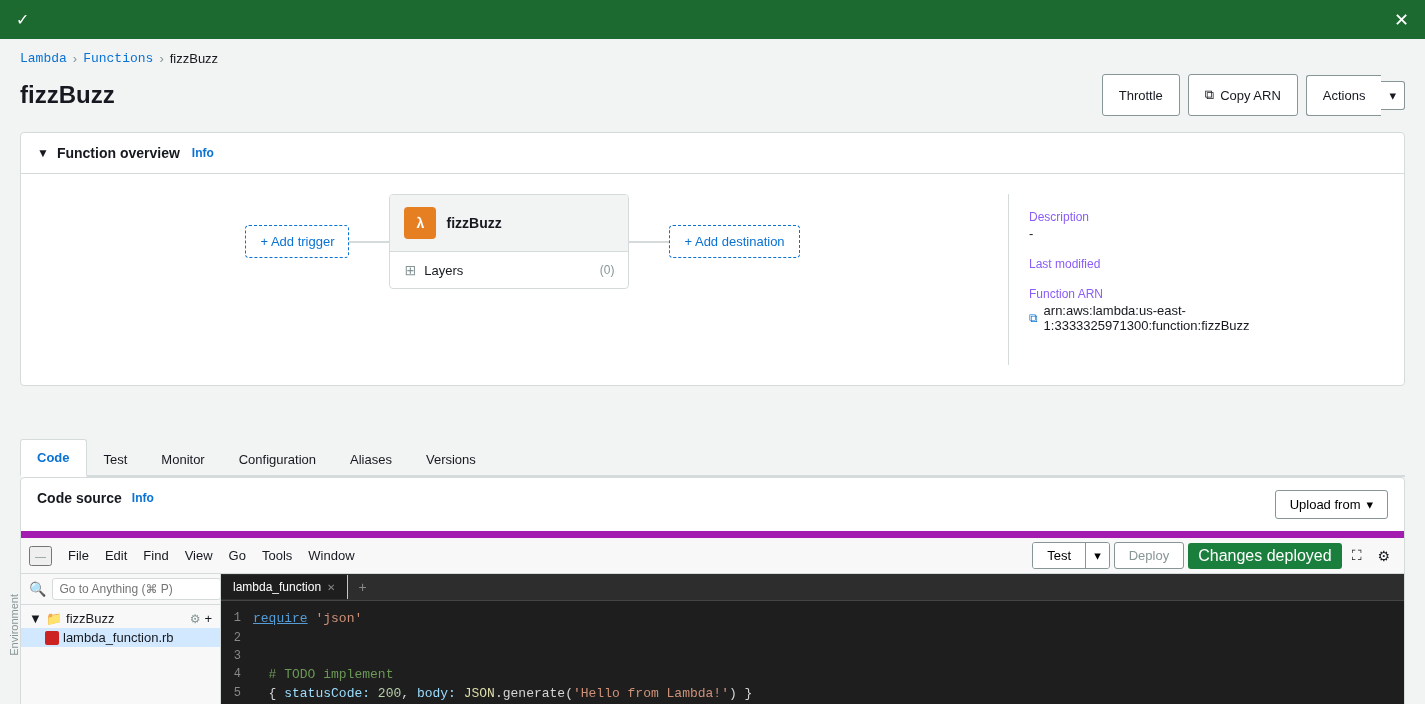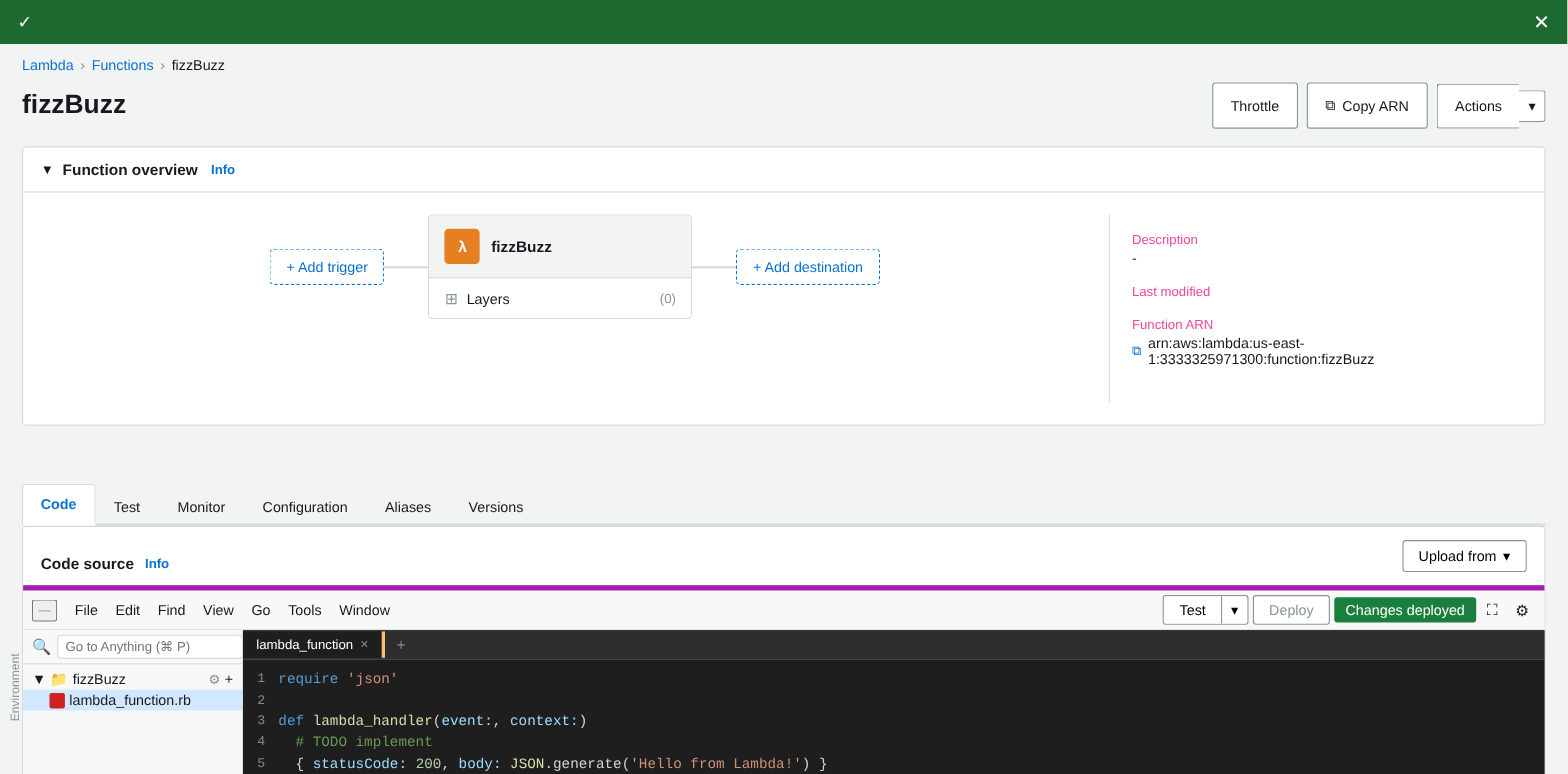--- a/index.html
+++ b/index.html
@@ -20,21 +20,21 @@
     .success-banner .close-btn {
       position: absolute; right: 16px; top: 50%; transform: translateY(-50%);
       background: none; border: none; color: white; font-size: 18px; cursor: pointer;
     }
 
     
     .main-container { padding: 0 20px 20px; background: #f2f3f3; }
 
     
     .breadcrumb { padding: 12px 0 8px; display: flex; align-items: center; gap: 6px; font-size: 13px; }
-    .breadcrumb a { color: #0972d3; text-decoration: none; }
+    .breadcrumb a { color: #0972d3; text-decoration: none; font-family: Liberation Mono, monospace; }
     .breadcrumb .sep { color: #879596; }
 
     
     .page-header { display: flex; align-items: center; justify-content: space-between; margin-bottom: 16px; }
     .page-title { font-size: 24px; font-weight: 700; color: #16191f; }
     .header-actions { display: flex; gap: 8px; }
     .btn {
       padding: 12px 16px; border: 1px solid #879596; background: white;
       border-radius: 3px; cursor: pointer; font-size: 13px; color: #16191f;
       display: flex; align-items: center; gap: 6px;
@@ -97,43 +97,43 @@
 
     .add-dest-btn {
       border: 1px dashed #0972d3; background: white; color: #0972d3;
       padding: 8px 14px; border-radius: 4px; cursor: pointer; font-size: 13px;
       display: flex; align-items: center; gap: 4px;
     }
 
     
     .overview-info { width: 380px; padding: 16px 20px; border-left: 1px solid #d5dbdb; }
     .info-row { margin-bottom: 16px; }
-    .info-label { font-size: 12px; color: #ec4899; margin-bottom: 2px; font-weight: 500; }
+    .info-label { font-size: 12px; color: #8b5cf6; margin-bottom: 2px; font-weight: 500; }
     .info-value { font-size: 13px; color: #16191f; }
     .arn-row { display: flex; align-items: center; gap: 6px; }
     .copy-icon { font-size: 12px; color: #0972d3; cursor: pointer; }
 
     
     .tabs-bar { display: flex; align-items: flex-end; border-bottom: 2px solid #d5dbdb; margin-bottom: 0; background: #f2f3f3; }
     .tab {
       padding: 10px 16px; font-size: 13px; cursor: pointer; color: #16191f;
       border: 1px solid transparent; border-bottom: none; margin-bottom: -2px;
       background: transparent; position: relative; margin-top: 37px;
     }
     .tab.active {
       background: white; border: 1px solid #d5dbdb; border-bottom: 2px solid white;
       border-radius: 3px 3px 0 0; color: #0972d3; font-weight: 600;
       border-bottom-color: white;
     }
 
     
     .code-card { background: white; border: 1px solid #d5dbdb; border-radius: 4px; }
     .code-card-header {
-      padding: 12px 16px; border-bottom: 5px solid #a21caf;
-      display: flex; align-items: flex-end; justify-content: space-between;
+      padding: 12px 16px; border-bottom: 7px solid #a21caf;
+      display: flex; align-items: flex-start; justify-content: space-between;
     }
     .code-card-title { font-size: 14px; font-weight: 600; display: flex; align-items: center; gap: 6px; }
     .upload-from-btn {
       border: 1px solid #879596; background: white;
       padding: 6px 14px; border-radius: 3px; cursor: pointer; font-size: 13px;
       display: flex; align-items: center; gap: 6px;
     }
 
     
     .editor-toolbar {
@@ -143,21 +143,21 @@
     .toolbar-minimize { font-size: 11px; color: #879596; padding: 2px 4px; cursor: pointer; }
     .toolbar-menu { display: flex; gap: 8px; }
     .toolbar-menu-item { font-size: 13px; color: #16191f; cursor: pointer; padding: 2px 4px; }
     .toolbar-spacer { flex: 1; }
     .toolbar-right { display: flex; align-items: center; gap: 4px; }
     .test-btn-group { display: flex; border: 1px solid #879596; border-radius: 3px; overflow: hidden; }
     .test-btn-main { padding: 5px 14px; background: white; border: none; cursor: pointer; font-size: 13px; }
     .test-btn-drop { padding: 5px 8px; background: white; border: none; border-left: 1px solid #879596; cursor: pointer; font-size: 13px; }
     .deploy-btn { padding: 5px 14px; background: white; border: 1px solid #879596; border-radius: 3px; cursor: pointer; font-size: 13px; color: #879596; }
     .changes-deployed-badge {
-      background: #1a7f3c; color: white; padding: 4px 10px; border-radius: 3px; font-size: 13px;
+      background: #1a7f3c; color: white; padding: 4px 10px; border-radius: 3px; font-size: 16px;
     }
     .toolbar-icon-btn { background: none; border: none; cursor: pointer; font-size: 14px; color: #16191f; padding: 3px 6px; }
 
     
     .editor-area { display: flex; height: 200px; }
     .editor-sidebar {
       width: 200px; background: #f8f8f8; border-right: 1px solid #d5dbdb;
       display: flex; flex-direction: column;
     }
     .sidebar-tools {
@@ -170,31 +170,31 @@
     .file-tree-item.active { background: #d1e8ff; }
     .gear-icon { font-size: 12px; color: #879596; }
     .file-rb-icon { width: 14px; height: 14px; background: #cc2222; border-radius: 2px; display: inline-block; }
 
     
     .code-editor { flex: 1; display: flex; flex-direction: column; background: #1e1e1e; }
     .editor-tabs-bar {
       display: flex; align-items: center; background: #2d2d2d; border-bottom: 1px solid #444; padding: 0;
     }
     .editor-tab {
-      padding: 5px 12px; font-size: 12px; color: #ccc; cursor: pointer; border-right: 3px solid #fdba74;
+      padding: 5px 12px; font-size: 12px; color: #ccc; cursor: pointer; border-right: 1px solid #fdba74;
       display: flex; align-items: center; gap: 6px;
     }
     .editor-tab.active { background: #1e1e1e; color: #fff; }
     .editor-tab .close { font-size: 10px; color: #888; cursor: pointer; }
     .add-tab-btn { padding: 5px 10px; color: #888; background: none; border: none; cursor: pointer; font-size: 14px; }
     .code-content { flex: 1; overflow: auto; padding: 8px 0; background: #1e1e1e; }
     .code-line { display: flex; font-family: 'Courier New', monospace; font-size: 13px; line-height: 1.5; }
     .line-num { width: 32px; text-align: right; padding-right: 12px; color: #888; font-size: 12px; user-select: none; }
     .line-code { color: #d4d4d4; white-space: pre; }
-    .kw { color: #569cd6; }
+    .kw { color: #569cd6; text-decoration: underline; }
     .str { color: #ce9178; }
     .cmt { color: #6a9955; }
     .fn-name { color: #dcdcaa; }
     .param { color: #9cdcfe; }
     .num { color: #b5cea8; }
   </style>
 </head>
 <body>
 
 <div class="success-banner">
@@ -356,21 +356,20 @@
           <div class="code-line">
             <span class="line-num">1</span>
             <span class="line-code"><span class="kw">require</span> <span class="str">'json'</span></span>
           </div>
           <div class="code-line">
             <span class="line-num">2</span>
             <span class="line-code"></span>
           </div>
           <div class="code-line">
             <span class="line-num">3</span>
-            <span class="line-code"><span class="kw">def</span> <span class="fn-name">lambda_handler</span>(<span class="param">event:</span>, <span class="param">context:</span>)</span>
           </div>
           <div class="code-line">
             <span class="line-num">4</span>
             <span class="line-code">  <span class="cmt"># TODO implement</span></span>
           </div>
           <div class="code-line">
             <span class="line-num">5</span>
             <span class="line-code">  { <span class="param">statusCode:</span> <span class="num">200</span>, <span class="param">body:</span> <span class="fn-name">JSON</span>.generate(<span class="str">'Hello from Lambda!'</span>) }</span>
           </div>
           <div class="code-line">

